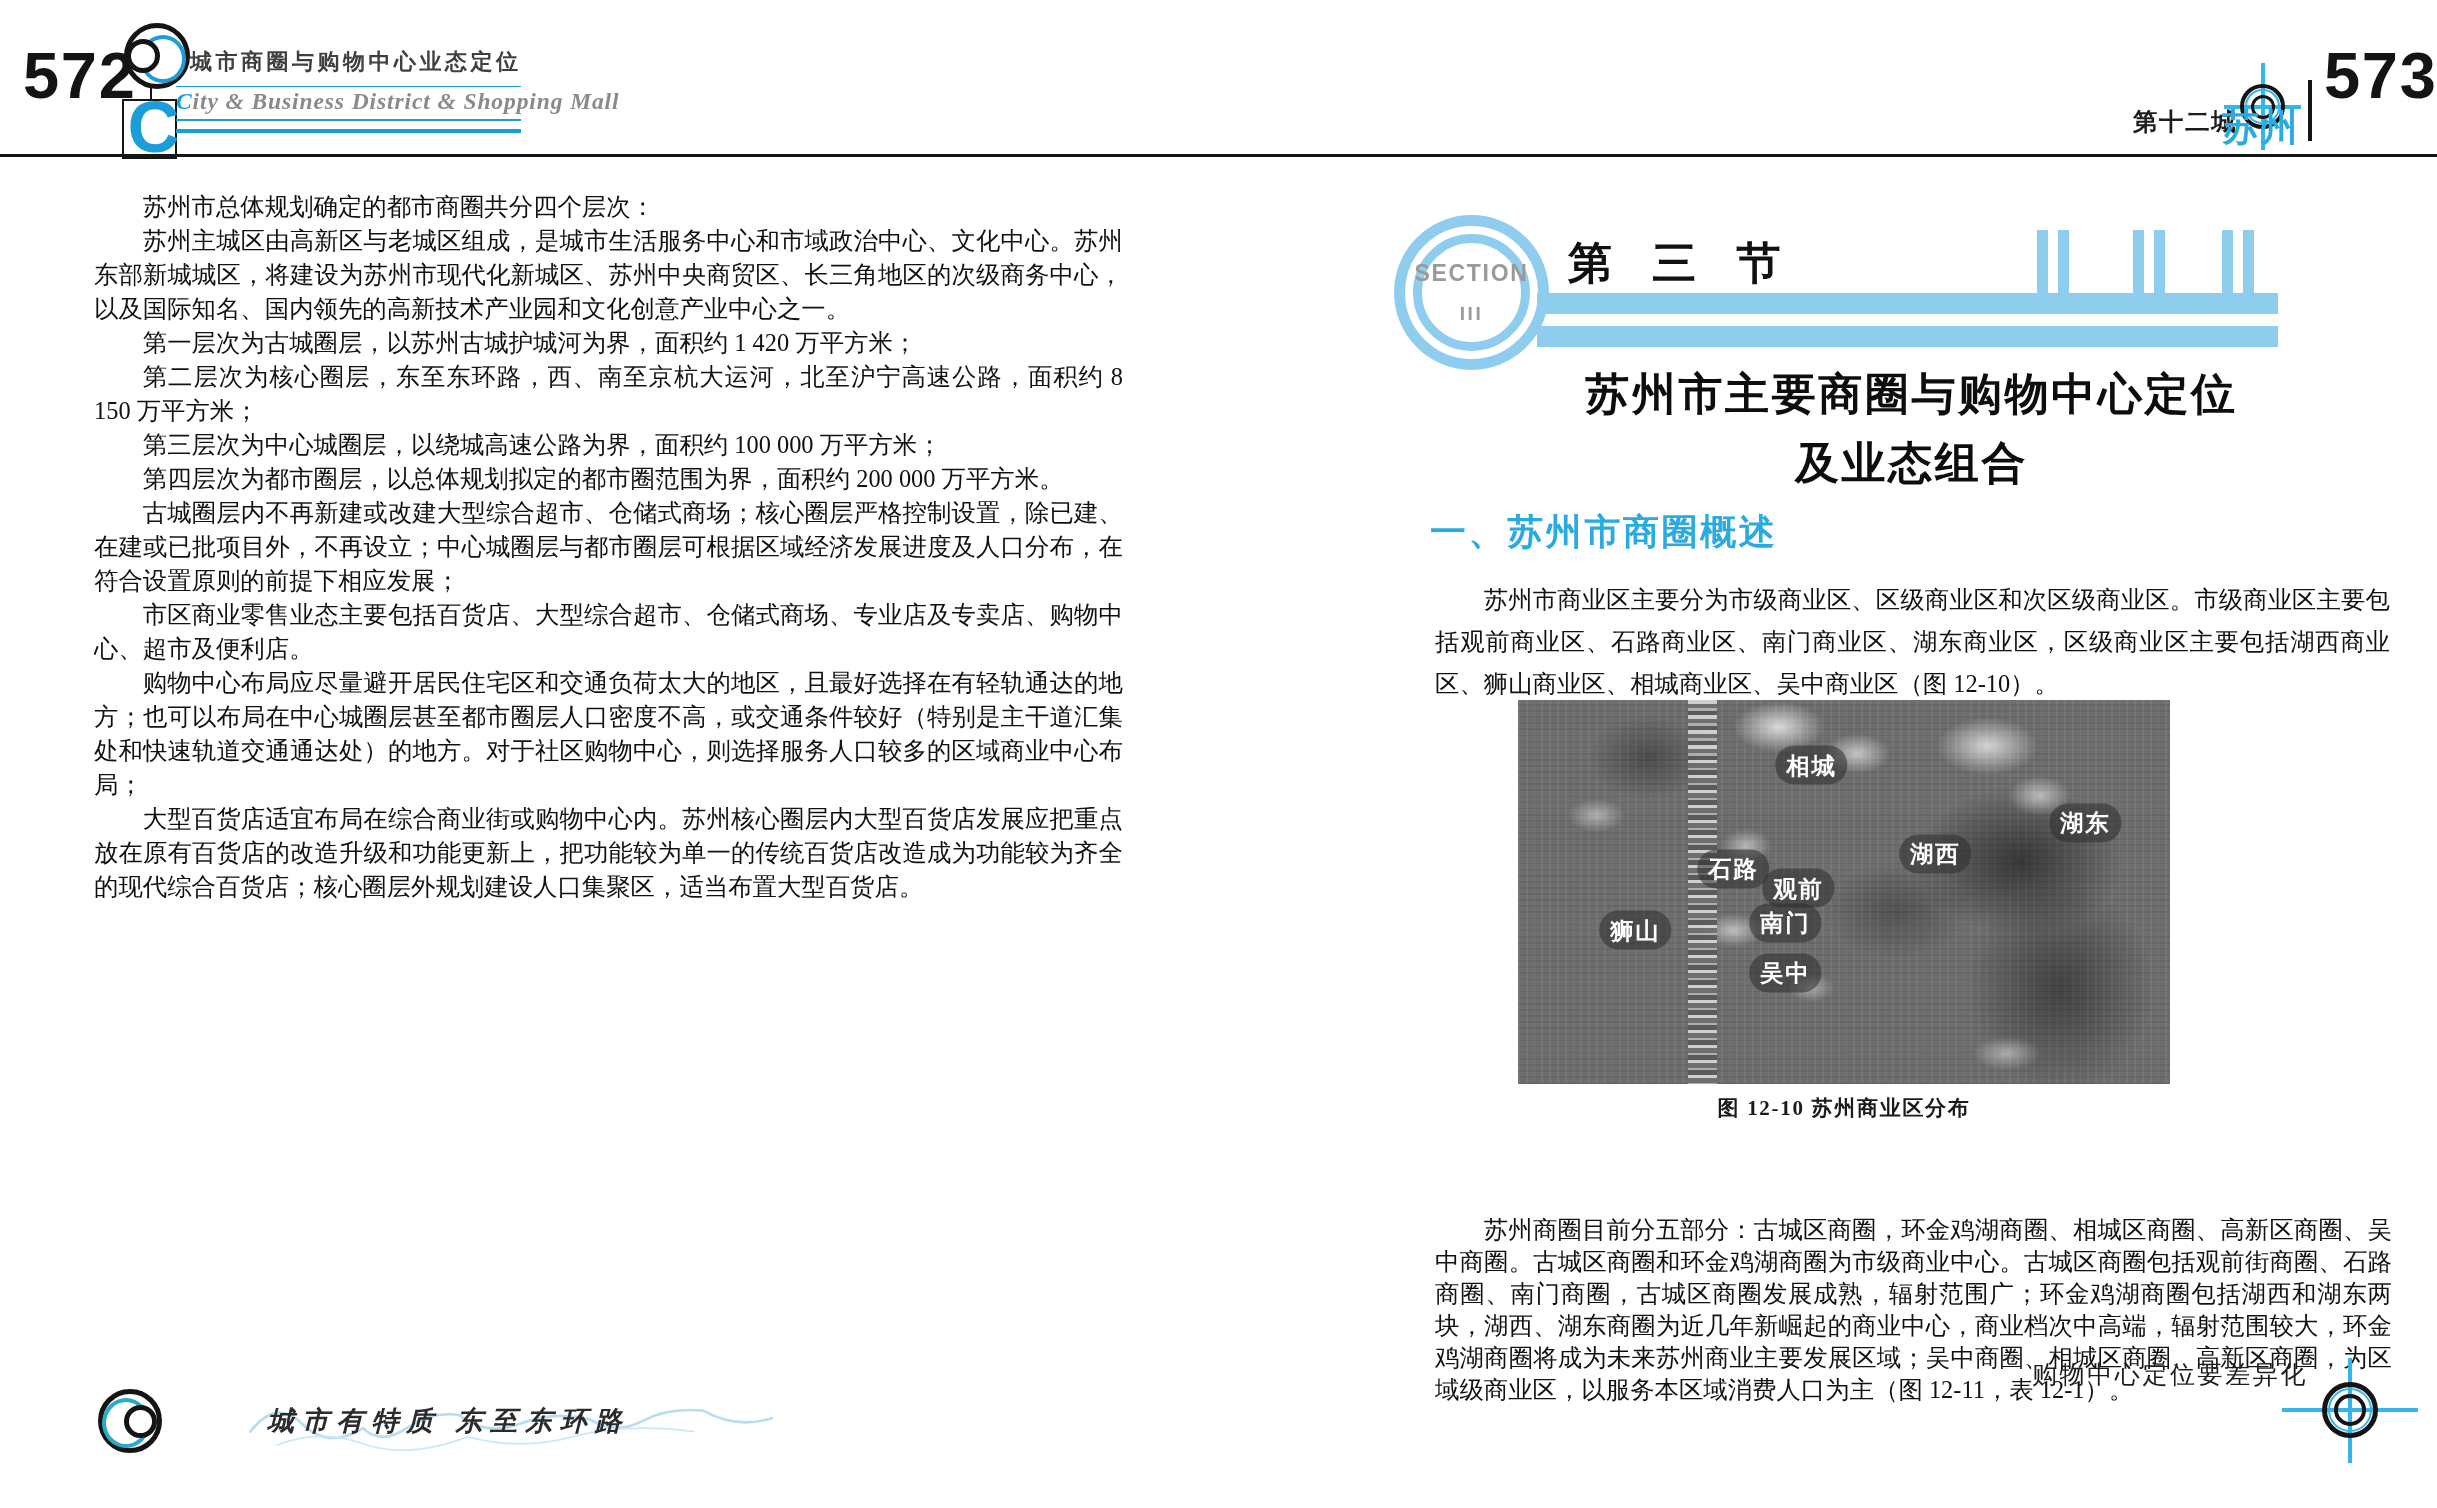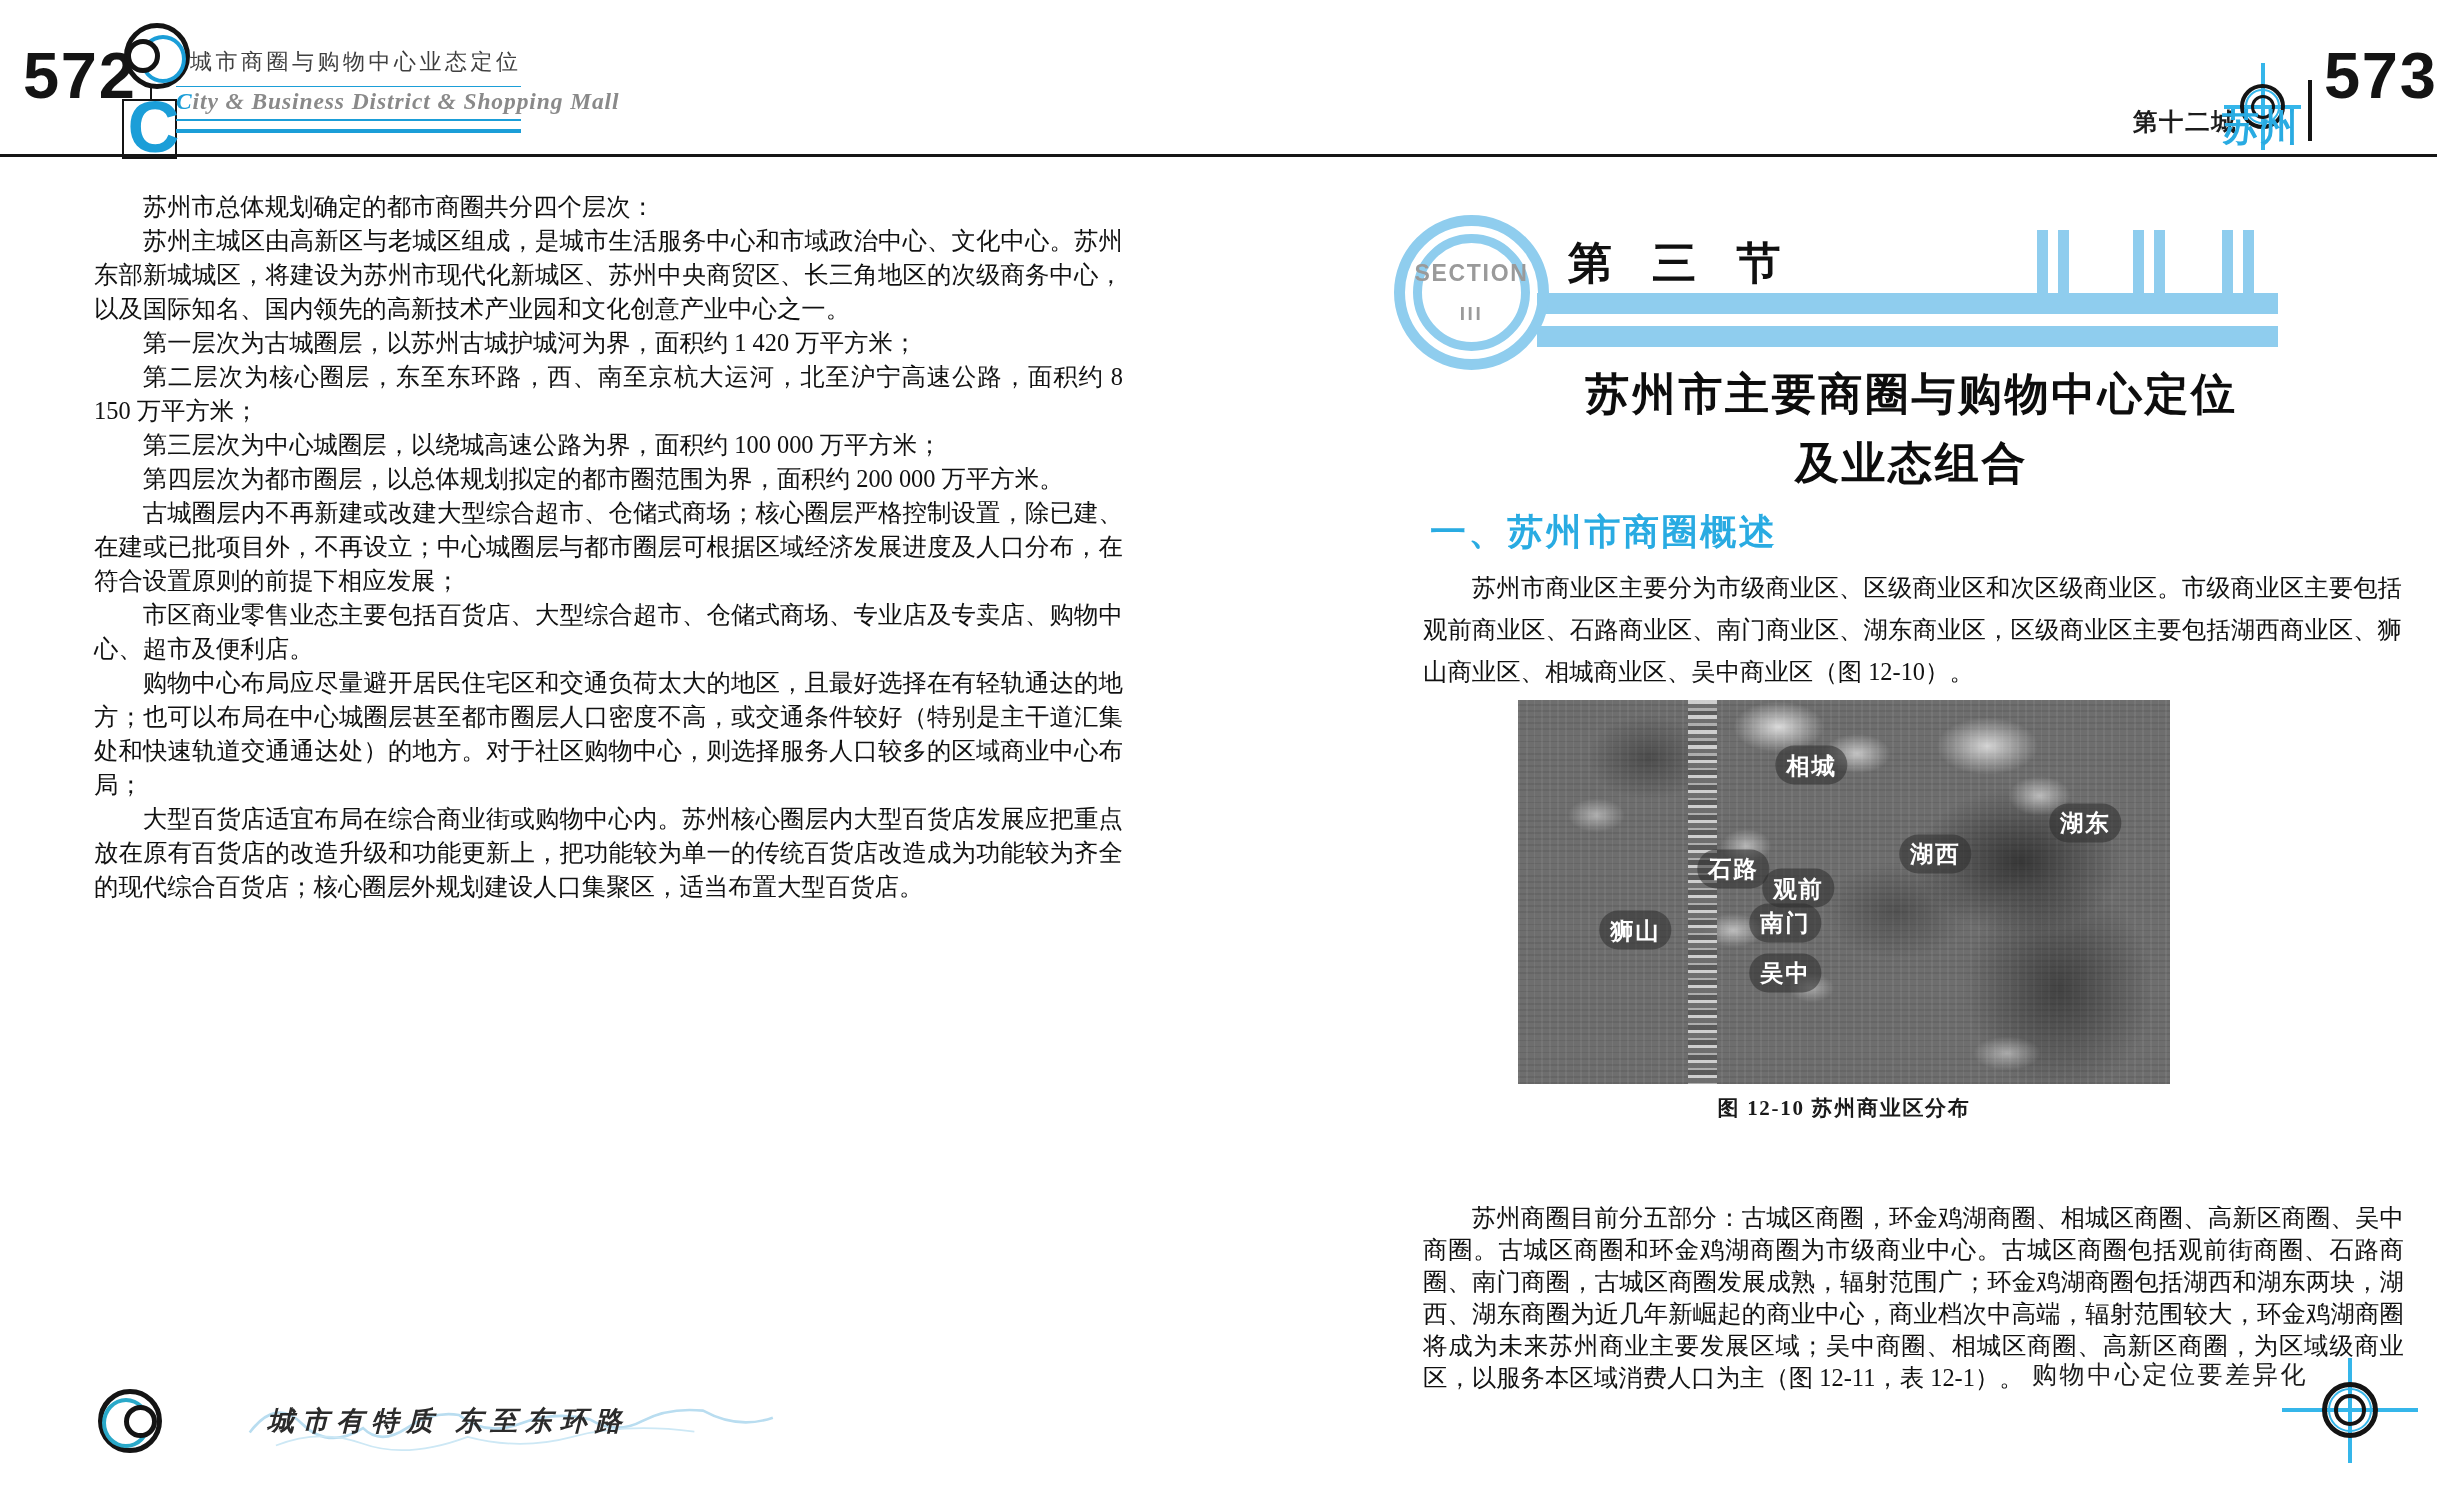--- a/index.html
+++ b/index.html
@@ -13,21 +13,21 @@
   
   .pagenum-left{left:23px;top:38px;font-family:"Liberation Sans","DejaVu Sans",sans-serif;
                 font-weight:bold;font-size:65px;letter-spacing:1.7px;color:#141414;}
   .logo-circle{left:124px;top:23px;width:56px;height:56px;border:5.2px solid #141414;border-radius:50%;background:#fff;}
   .logo-circle .crescent{position:absolute;left:10.5px;top:7px;width:38px;height:40px;border:4.4px solid #1b9ed8;border-radius:50%;}
   .logo-circle .dot{position:absolute;left:-3.5px;top:10.5px;width:24.4px;height:24.4px;background:#fff;border:5.2px solid #141414;border-radius:50%;}
   .logo-stem{left:150px;top:84px;width:1.7px;height:19px;background:#141414;}
   .c-box{left:122px;top:99px;width:51px;height:56px;background:#fff;border:2.6px solid #141414;}
   .c-box .bigc{position:absolute;left:3.5px;top:-10.5px;font-family:"Liberation Sans","DejaVu Sans",sans-serif;
                font-weight:bold;font-size:72px;color:#1b9ed8;line-height:1;}
-  .hdr-cn{left:190px;top:47px;font-size:22px;font-weight:400;color:#3f3f3f;letter-spacing:3.5px;}
+  .hdr-cn{left:190px;top:47px;font-size:22px;font-weight:700;color:#3f3f3f;letter-spacing:3.5px;}
   .hdr-en-wrap{left:176px;top:84px;width:345px;height:54px;}
   .hdr-line{position:absolute;background:#1b9ed8;left:0;width:100%;}
   .hdr-line.a{top:1.7px;height:1.7px;}
   .hdr-line.b{top:35px;height:1.7px;}
   .hdr-line.c{top:45px;height:4.4px;}
   .hdr-en{position:absolute;left:0;top:3.5px;font-style:italic;font-weight:bold;font-size:23.5px;color:#8a8a8a;
           letter-spacing:0.9px;white-space:nowrap;}
   .hdr-en .ini{color:#1b9ed8;}
 
   
@@ -63,21 +63,21 @@
   .vbar{top:230px;width:11.3px;height:63px;background:#8fcdee;}
   .sec-title{left:1458px;width:907px;text-align:center;font-family:"Liberation Sans","DejaVu Sans",sans-serif;
              font-weight:bold;font-size:44px;color:#0d0d0d;letter-spacing:2.6px;}
   .sec-title.l1{top:365px;}
   .sec-title.l2{top:434px;}
   .subsec{left:1430px;top:508px;font-family:"Liberation Sans","DejaVu Sans",sans-serif;
           font-weight:bold;font-size:36px;color:#29abe2;letter-spacing:2.6px;}
 
   
   .intro{left:1423px;top:567px;width:979px;font-size:24.4px;line-height:42px;text-align:justify;}
-  .intro p,.closing p{margin:0;text-indent:2em;}
+  .intro p,.closing p{margin:12px;text-indent:2em;}
   .closing{left:1423px;top:1202px;width:981px;font-size:24.4px;line-height:32px;text-align:justify;}
 
   
   .map{left:1518px;top:700px;width:652px;height:384px;background-color:#6e6e6e;overflow:hidden;
        background-image:
          radial-gradient(ellipse 70px 39px at 40% 7%, rgba(255,255,255,.75), transparent 65%),
          radial-gradient(ellipse 52px 30.5px at 52% 14%, rgba(255,255,255,.6), transparent 65%),
          radial-gradient(ellipse 78px 44px at 72% 12%, rgba(255,255,255,.7), transparent 65%),
          radial-gradient(ellipse 48px 30.5px at 80% 25%, rgba(255,255,255,.55), transparent 65%),
          radial-gradient(ellipse 44px 26px at 12% 30%, rgba(255,255,255,.45), transparent 65%),

